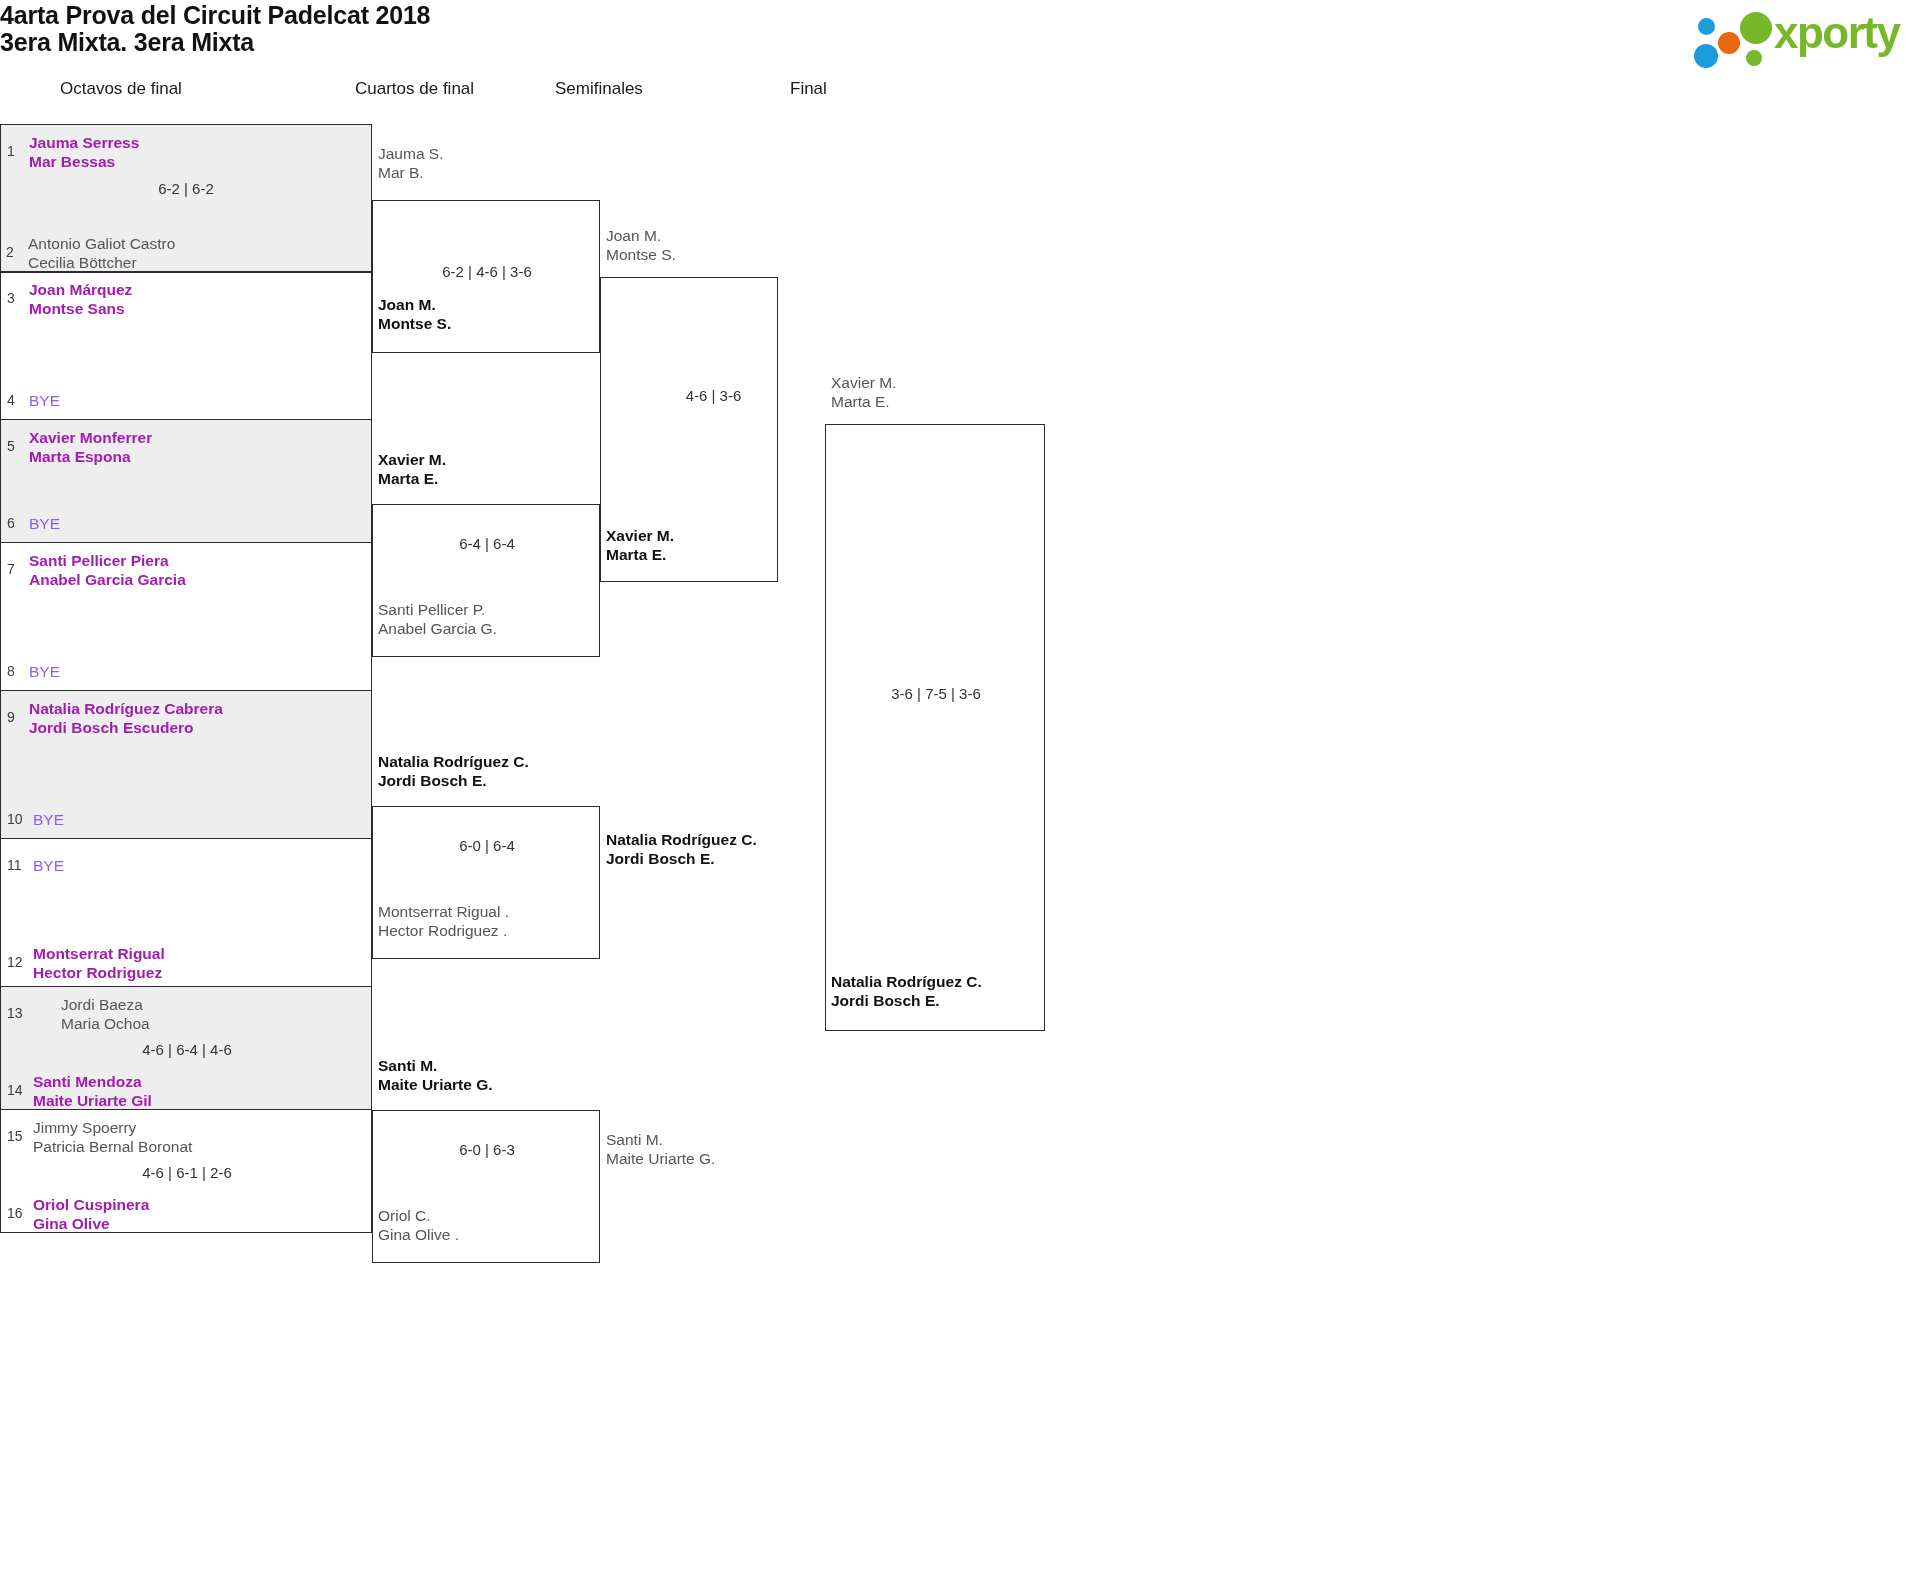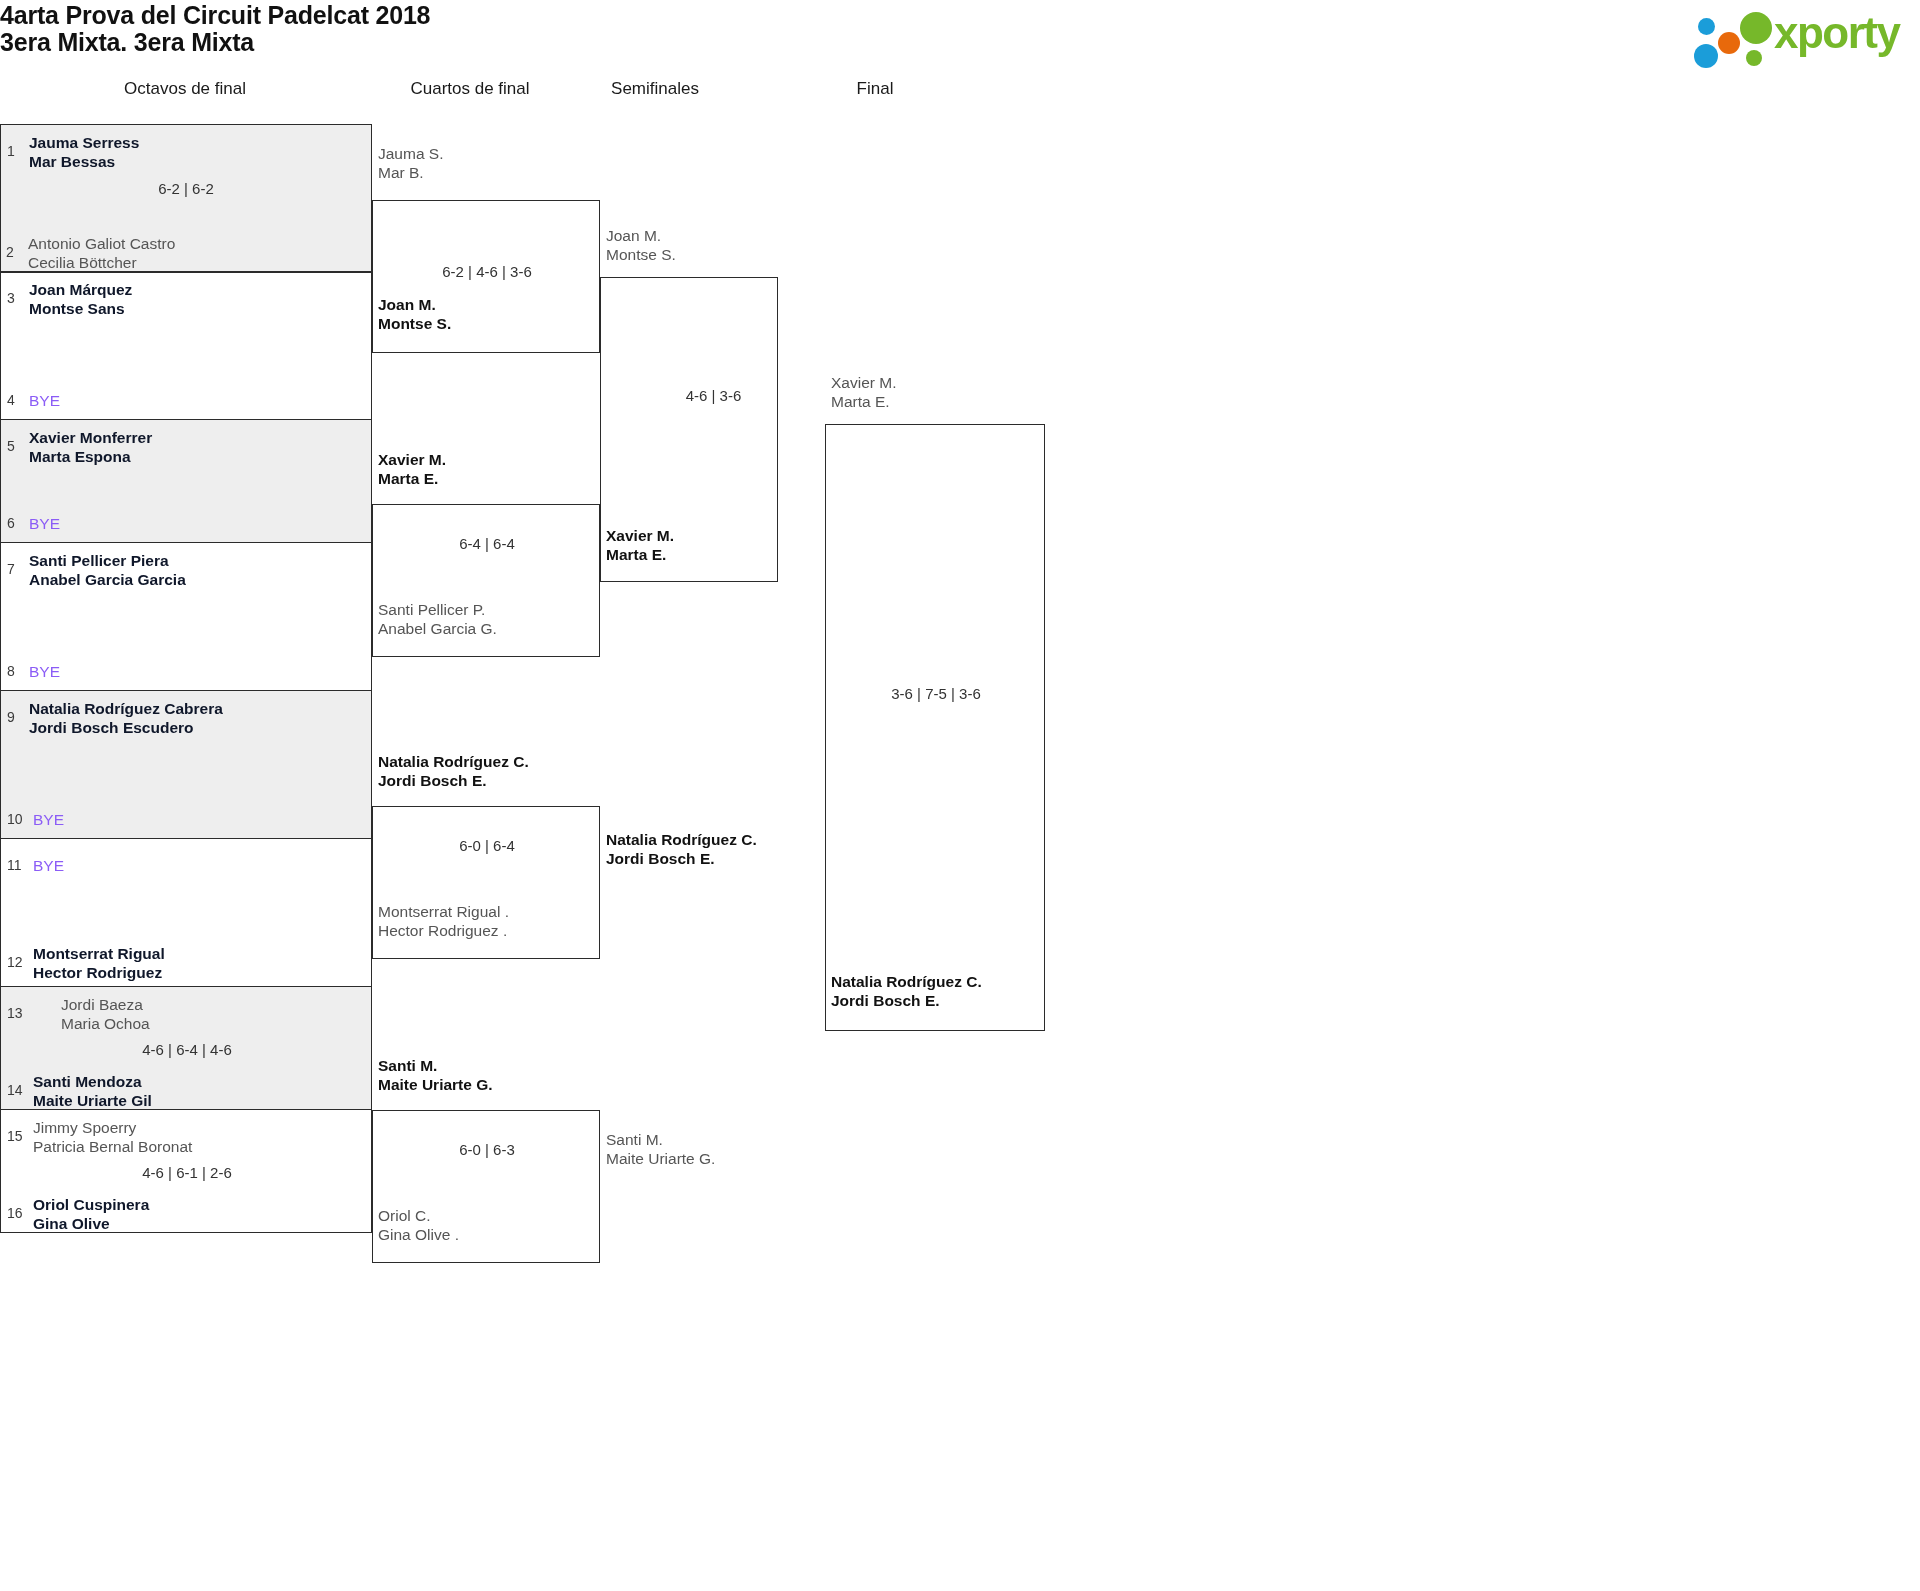--- a/index.html
+++ b/index.html
@@ -50,21 +50,21 @@
     color: #76b82a;
     letter-spacing: -1.5px;
     line-height: 50px;
   }
 
   
   .round-header {
     position: absolute;
     font-size: 17px;
     color: #1a1a1a;
-    text-align: center;
+    text-align: left;
     white-space: nowrap;
     top: 79px;
   }
 
   
   #bracket { position: absolute; left: 0; top: 0; width: 1920px; height: 1591px; }
 
   .r1-cell {
     position: absolute;
     left: 0px;
@@ -84,21 +84,21 @@
     color: #3b3b3b;
     white-space: nowrap;
   }
   .player-block {
     position: absolute;
     left: 28px;
     font-size: 15.5px;
     line-height: 19px;
     white-space: nowrap;
   }
-  .player-block.winner { font-weight: bold; color: #0f172a; }
+  .player-block.winner { font-weight: bold; color: #a21caf; }
   .player-block.loser  { font-weight: normal; color: #555555; }
   .bye-label {
     position: absolute;
     left: 28px;
     font-size: 15.5px;
     color: #8b5cf6;
     white-space: nowrap;
   }
   .r1-score {
     position: absolute;

